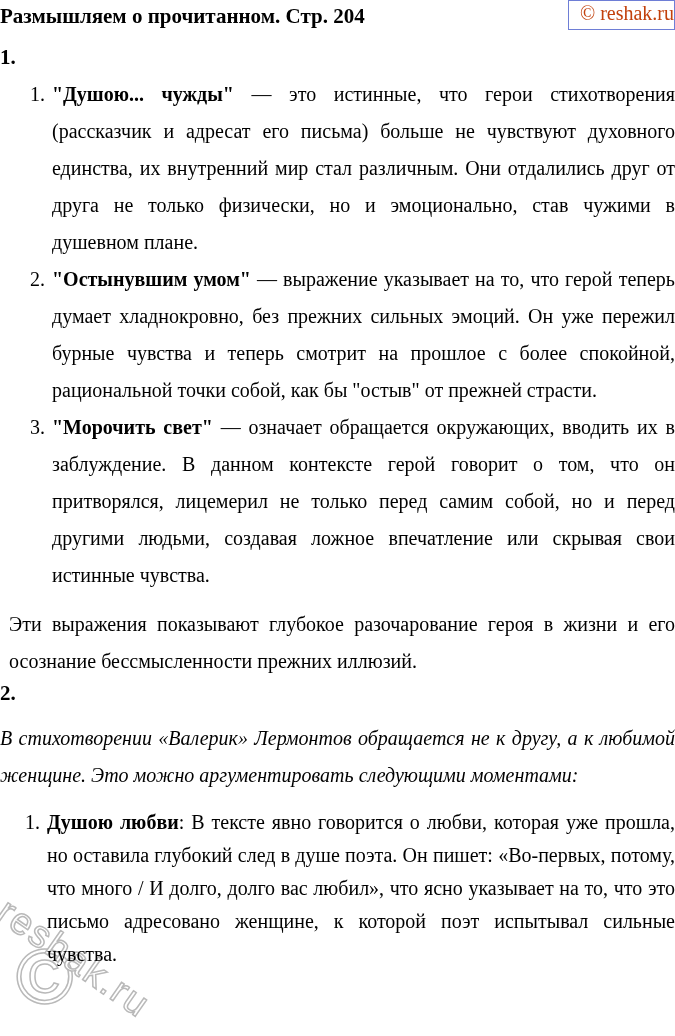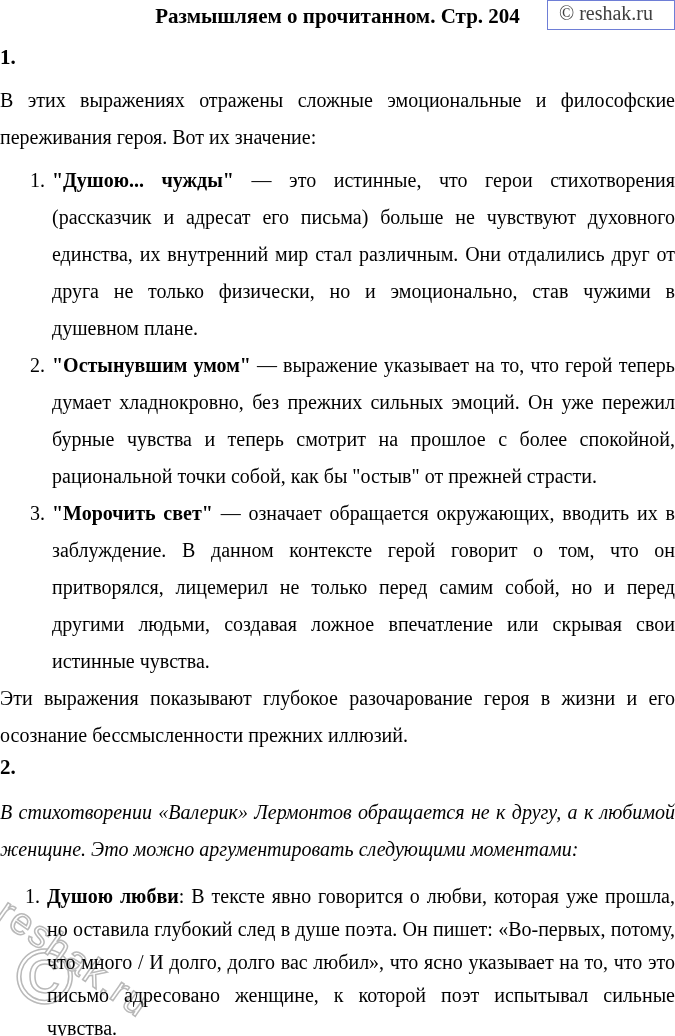--- a/index.html
+++ b/index.html
@@ -25,39 +25,39 @@
   .wm-copy {
     position: absolute; left: 16px; top: 52px;
     font-family: "Liberation Sans", "DejaVu Sans", sans-serif;
     font-size: 78px; line-height: 78px;
     color: #ffffff; -webkit-text-stroke: 1.5px #b9b9b9;
     text-shadow: 0 0 1px #c4c4c4;
   }
 
   
   .content { position: relative; z-index: 1; }
-  .title-row { padding-top: 4px; text-align: center; }
+  .title-row { padding-top: 4px; }
   .doc-title { margin: 0; font-size: 21px; font-weight: bold; line-height: 24px; display: inline-block; }
 
   .brand-box {
     position: absolute; z-index: 3; top: 0; right: 0;
     border: 1px solid #6e7ed6;
-    padding: 1px 21px 5px 11px;
-    font-size: 20px; line-height: 22px; color: #404040;
+    padding: 1px 0 5px 11px;
+    font-size: 20px; line-height: 22px; color: #c2410c;
     background: transparent; cursor: pointer;
   }
 
   .qnum { margin: 16px 0 0 0; font-size: 21px; font-weight: bold; line-height: 26px; }
   .qnum.second { margin-top: 0; }
 
   .para {
     margin: 12px 0 0 0; font-size: 20px; line-height: 37px;
     text-align: justify; text-align-last: left;
   }
-  .para.outro { margin-top: 0; }
+  .para.outro { margin-top: 12px; padding-left: 9px; }
   .para.intro2 { margin-top: 14px; font-style: italic; }
 
   .olist { margin: 6px 0 0 0; }
   .olist.second { margin-top: 12px; }
   .li { display: flex; align-items: flex-start; }
   .li-num { flex: none; width: 22px; margin-left: 30px; font-size: 20px; line-height: 37px; }
   .li-body { flex: 1; font-size: 20px; line-height: 37px; text-align: justify; text-align-last: left; }
   .olist.second .li-num { margin-left: 25px; line-height: 33px; }
   .olist.second .li-body { line-height: 33px; }
   .term { font-weight: bold; }
@@ -77,21 +77,20 @@
   </a>
 
   <div class="content">
 
     <div class="title-row">
       <h1 class="doc-title">Размышляем о прочитанном. Стр. 204</h1>
     </div>
 
     <div class="qnum">1.</div>
 
-    <p class="para">В этих выражениях отражены сложные эмоциональные и философские переживания героя. Вот их значение:</p>
 
     <div class="olist">
       <div class="li">
         <span class="li-num">1.</span>
         <div class="li-body"><b class="term">"Душою... чужды"</b><span> — это истинные, что герои стихотворения (рассказчик и адресат его письма) больше не чувствуют духовного единства, их внутренний мир стал различным. Они отдалились друг от друга не только физически, но и эмоционально, став чужими в душевном плане.</span></div>
       </div>
       <div class="li">
         <span class="li-num">2.</span>
         <div class="li-body"><b class="term">"Остынувшим умом"</b><span> — выражение указывает на то, что герой теперь думает хладнокровно, без прежних сильных эмоций. Он уже пережил бурные чувства и теперь смотрит на прошлое с более спокойной, рациональной точки собой, как бы "остыв" от прежней страсти.</span></div>
       </div>

